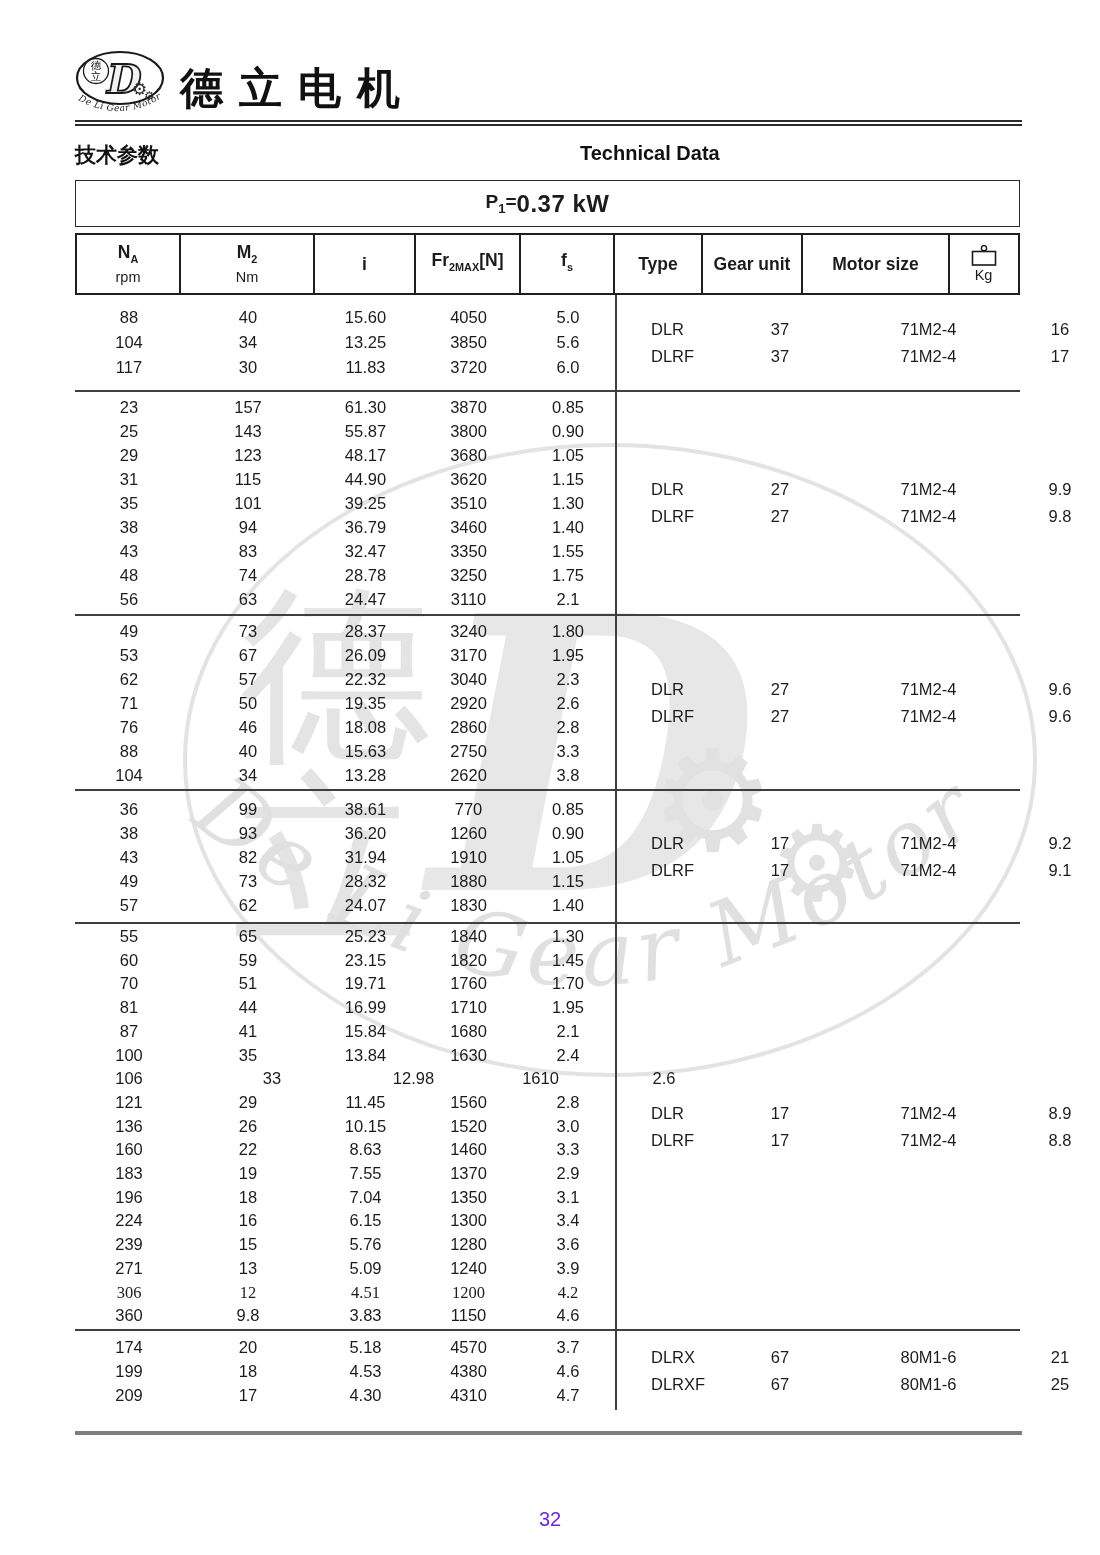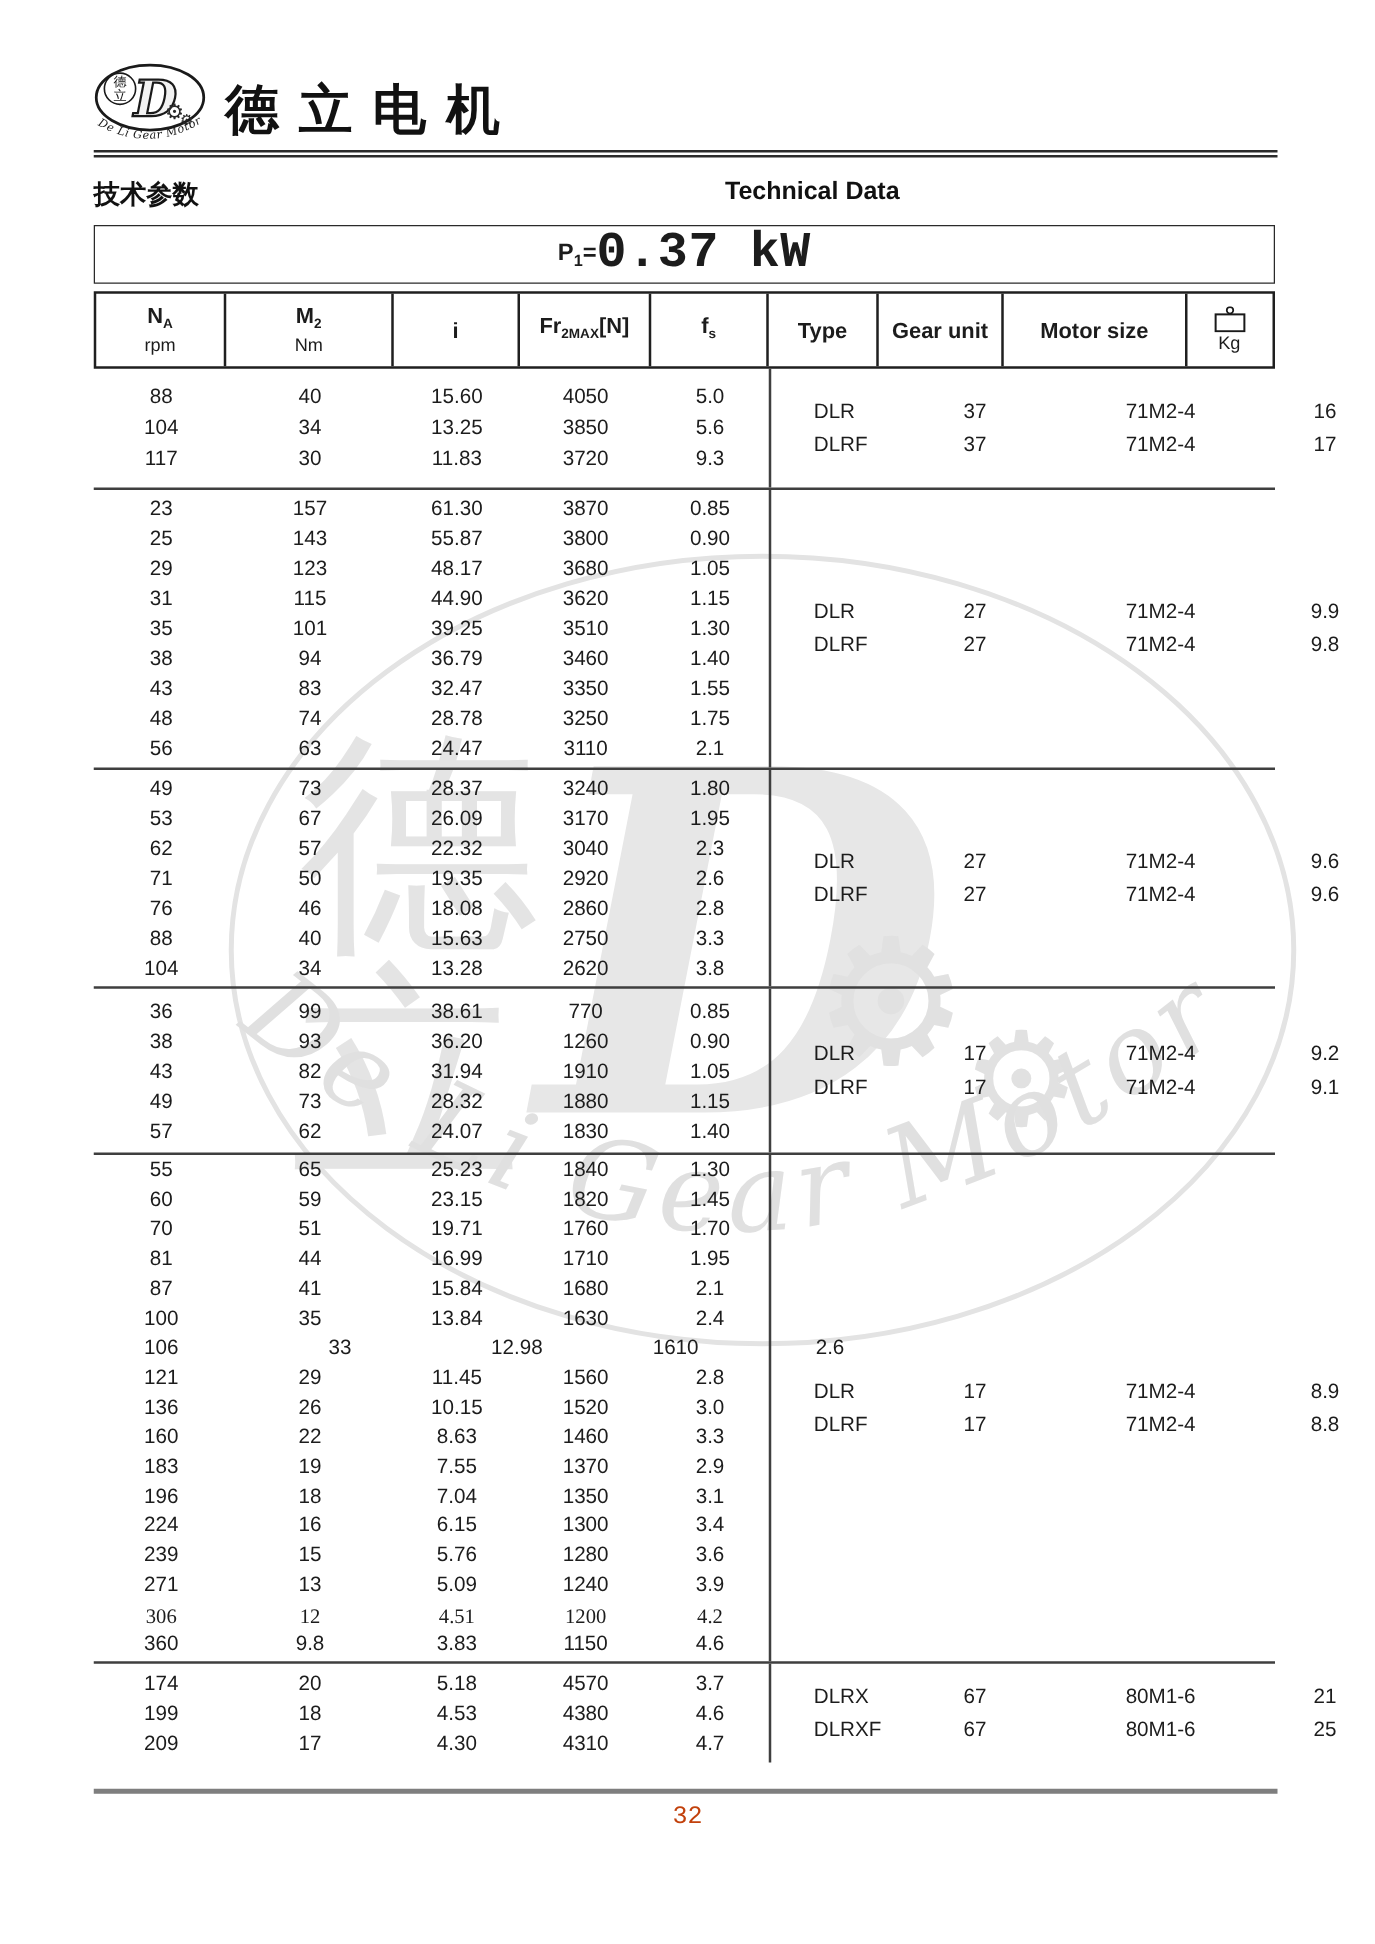--- a/index.html
+++ b/index.html
@@ -21,21 +21,21 @@
   }
   .title-cn{position:absolute;left:75px;top:141px;font-size:21px;font-weight:bold;color:#111;}
   .title-en{position:absolute;left:580px;top:142px;font-size:20px;font-weight:bold;color:#111;}
   
   .p1box{
     position:absolute;left:75px;top:180px;width:945px;height:47px;box-sizing:border-box;
     border:1.5px solid #2a2a2a;display:flex;align-items:center;justify-content:center;
   }
   .p1-small{font-size:19px;font-weight:bold;}
   .p1-small .subs{font-size:13px;}
-  .p1-big{font-size:40px;font-weight:bold;letter-spacing:0.5px;font-family:Liberation Mono, monospace;}
+  .p1-big{font-size:24px;font-weight:bold;letter-spacing:0.5px;}
   
   .thead{
     position:absolute;left:75px;top:233px;width:945px;height:62px;box-sizing:border-box;
     border:2px solid #1f1f1f;display:grid;
     grid-template-columns:104px 134px 101px 105px 94px 88px 100px 147px 67px;
   }
   .hcell{
     border-right:2px solid #1f1f1f;display:flex;flex-direction:column;
     align-items:center;justify-content:center;text-align:center;
   }
@@ -50,21 +50,21 @@
   .group:last-child{border-bottom:none;}
   .gleft{width:540px;display:flex;flex-direction:column;justify-content:center;padding-left:2px;box-sizing:border-box;}
   .drow{display:grid;grid-template-columns:104px 134px 101px 105px 94px;font-size:16.5px;}
   .dcell{text-align:center;}
   .gright{flex:1;border-left:2px solid #3f3f3f;display:flex;flex-direction:column;justify-content:center;box-sizing:border-box;}
   .trow{display:grid;grid-template-columns:88px 100px 147px 66px;line-height:27px;font-size:16.5px;gap:25px;}
   .tcell{text-align:center;}
   .t-type{text-align:left;padding-left:34px;}
   
   .bot-rule{position:absolute;left:75px;top:1431px;width:947px;height:4px;background:#7e7e7e;}
-  .page-num{position:absolute;left:0;top:1442px;width:100%;text-align:center;font-size:20px;color:#c2410c;font-family:Liberation Mono, monospace;}
+  .page-num{position:absolute;left:0;top:1508px;width:100%;text-align:center;font-size:20px;color:#6d28d9;}
 </style>
 </head>
 <body>
 
 <div class="page">
 
   <svg class="watermark" width="920" height="720" viewBox="0 0 920 720">
     <ellipse cx="480" cy="340" rx="425" ry="315" fill="none" stroke="#e3e3e3" stroke-width="4"></ellipse>
     <text x="205" y="320" font-size="190" text-anchor="middle" fill="#e4e4e4" font-family="DejaVu Serif, serif">德</text>
     <text x="195" y="505" font-size="185" text-anchor="middle" fill="#e4e4e4" font-family="DejaVu Serif, serif">立</text>
@@ -154,21 +154,21 @@
             <span class="dcell">34</span>
             <span class="dcell">13.25</span>
             <span class="dcell">3850</span>
             <span class="dcell">5.6</span>
           </div>
           <div class="drow" style="line-height: 25px;">
             <span class="dcell">117</span>
             <span class="dcell">30</span>
             <span class="dcell">11.83</span>
             <span class="dcell">3720</span>
-            <span class="dcell">9.3</span>
+            <span class="dcell">6.0</span>
           </div>
         </div>
         <div class="gright">
           <div class="trow">
             <span class="tcell t-type">DLR</span>
             <span class="tcell">37</span>
             <span class="tcell">71M2-4</span>
             <span class="tcell">16</span>
           </div>
           <div class="trow">

